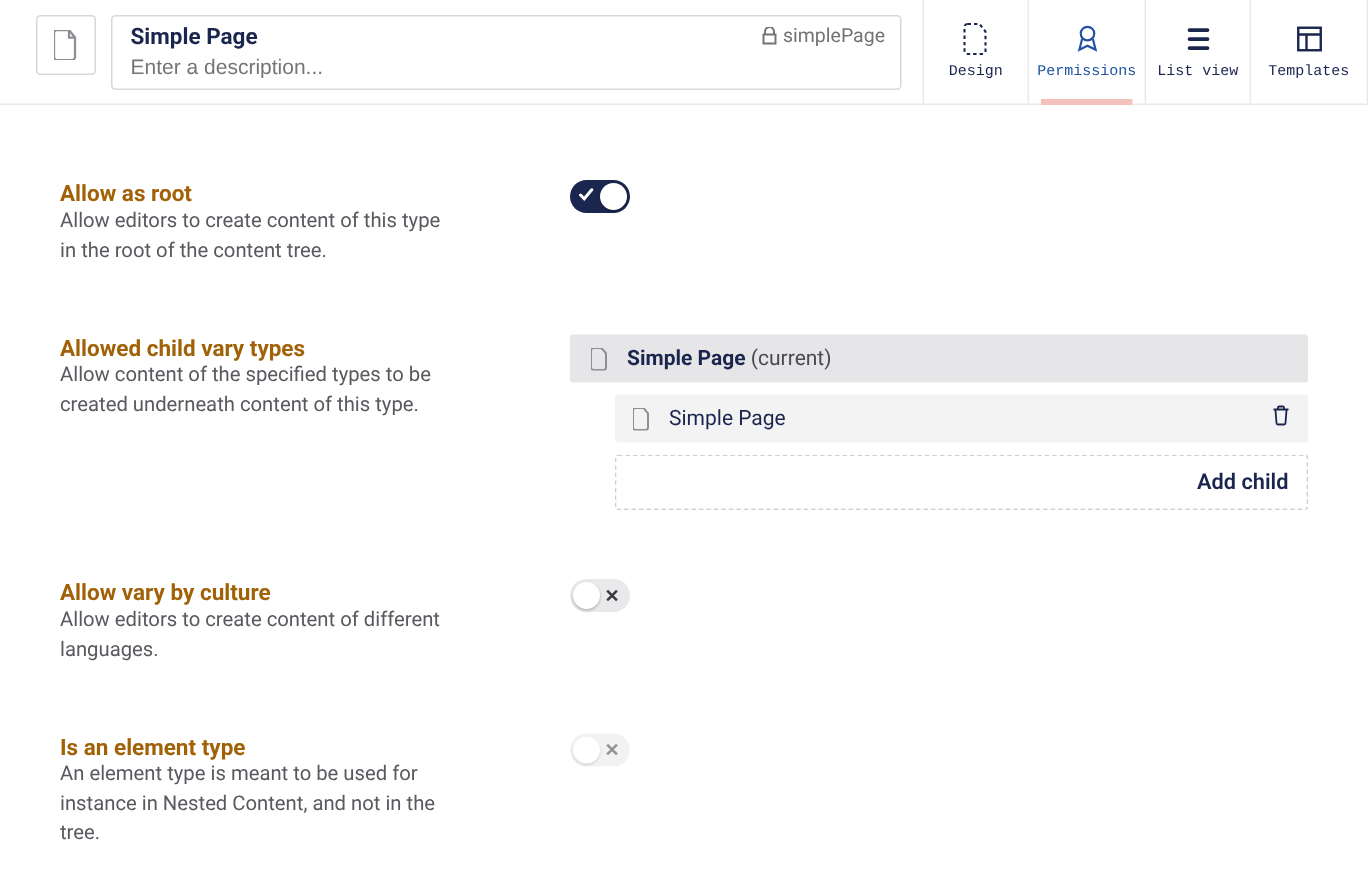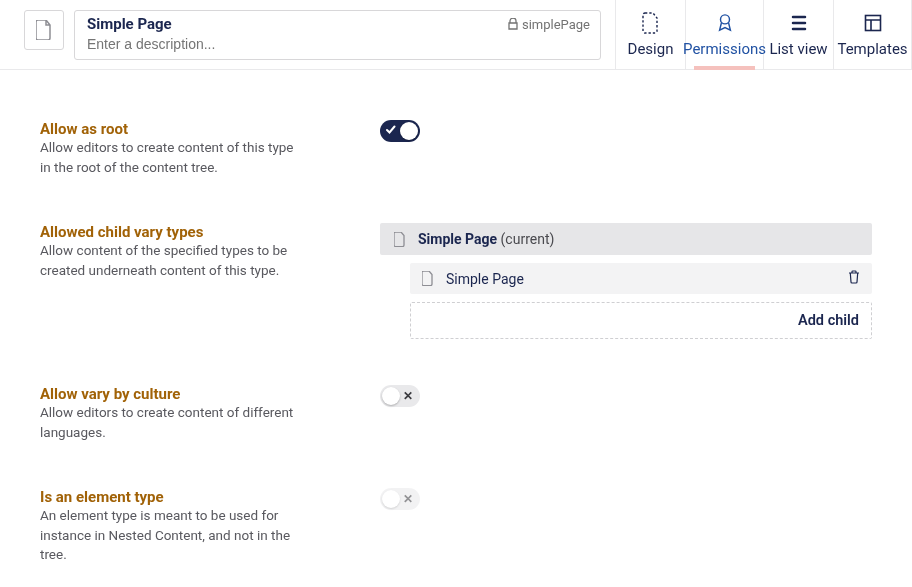--- a/index.html
+++ b/index.html
@@ -75,25 +75,26 @@
       display: flex;
       border-left: 1px solid #e9e9eb;
     }
     .tab {
       width: 70px;
       display: flex;
       flex-direction: column;
       align-items: center;
       justify-content: center;
       gap: 6px;
-      font-size: 15px;
+      font-size: 10px;
       color: #1b264f;
       border-right: 1px solid #e9e9eb;
       cursor: pointer;
       position: relative;
+      font-family: Liberation Mono, monospace;
     }
     .tab.wide { width: 78px; }
     .tab svg { width: 18px; height: 22px; }
     .tab.active { color: #2152a3; }
     .tab.active::after {
       content: "";
       position: absolute;
       bottom: -1px;
       left: 8px; right: 8px;
       height: 4px;

